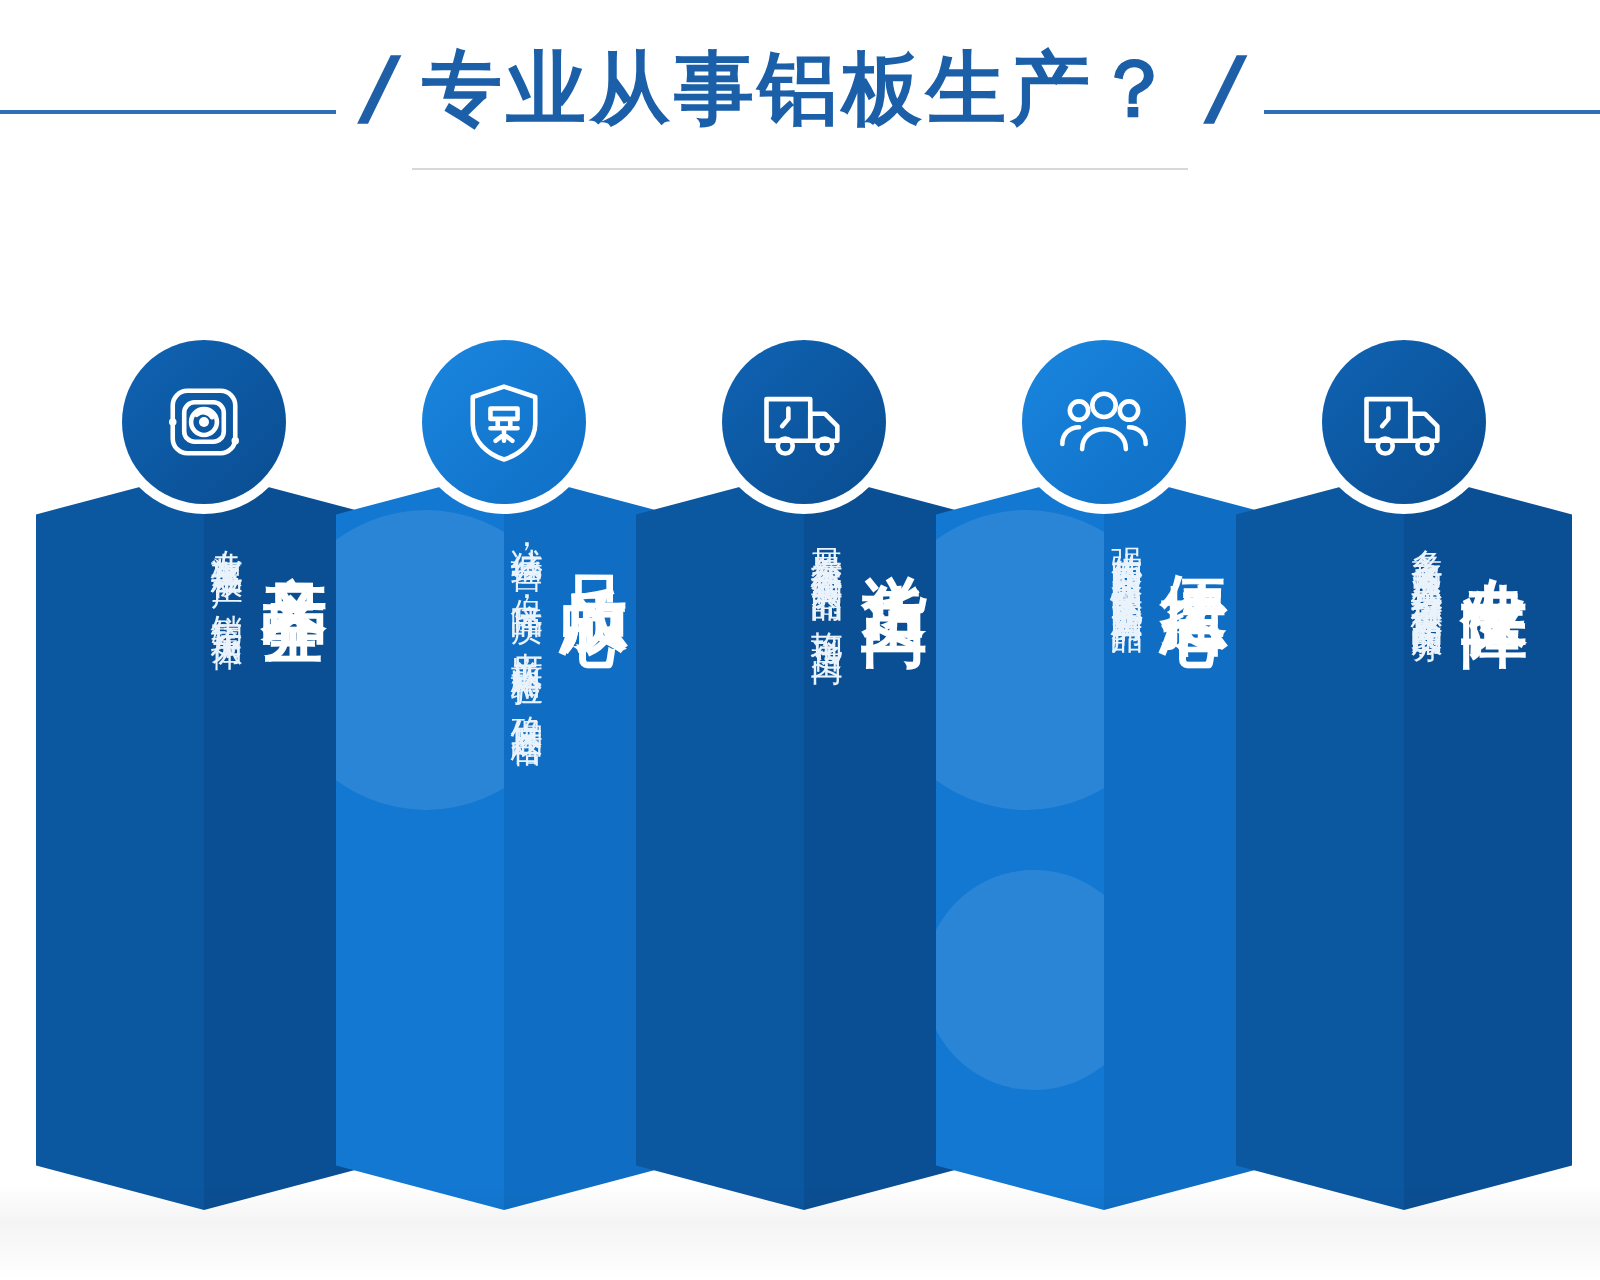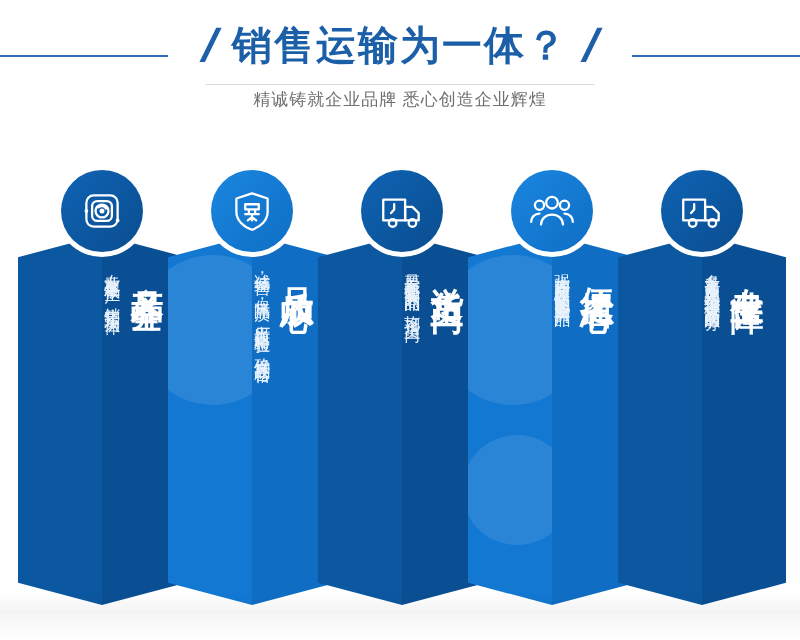--- a/index.html
+++ b/index.html
@@ -118,26 +118,25 @@
 <body>
 
 <div id="page">
 
   <div class="header">
     <div class="rule left"></div>
     <div class="rule right"></div>
 
     <div class="title-row">
       <span class="slash">/</span>
-      <span class="main-title">销售运输为一体？</span>
+      <span class="main-title">专业从事铝板生产？</span>
       <span class="slash">/</span>
     </div>
 
     <div class="sub-divider"></div>
-    <div class="subtitle">精诚铸就企业品牌 悉心创造企业辉煌</div>
   </div>
 
   <div class="panels">
 
     <div class="panel" style="left:18px;">
       <div class="body v-dark">
         <div class="face-left"></div>
         <div class="face-right"></div>
       </div>
       <div class="icon-wrap c-dark">

